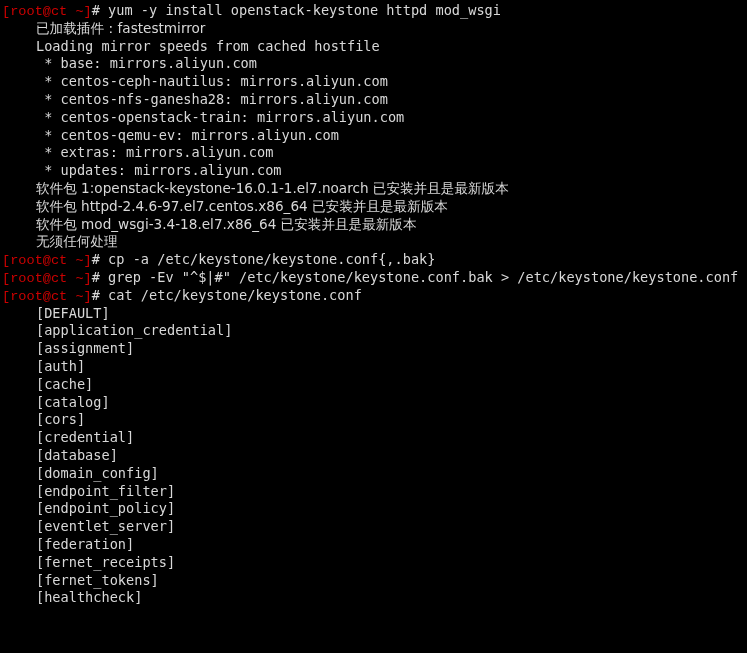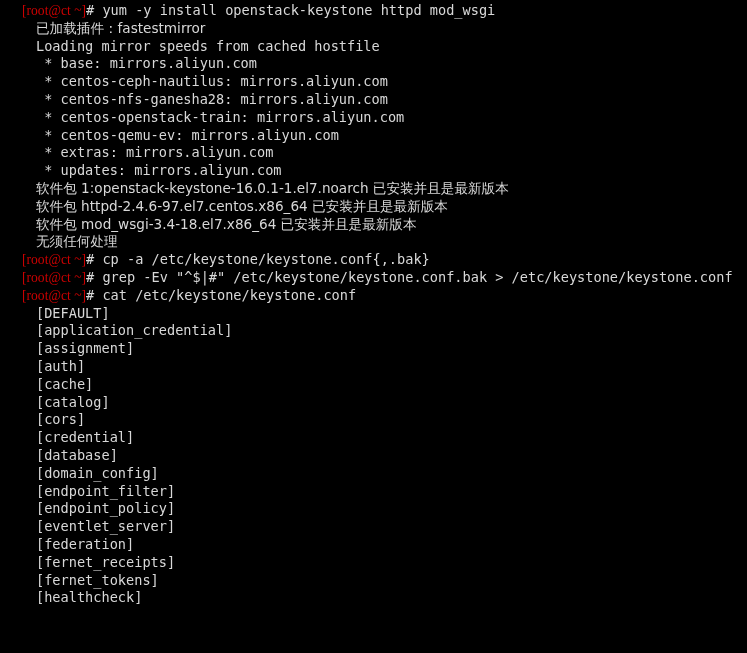--- a/index.html
+++ b/index.html
@@ -28,22 +28,21 @@
     overflow: hidden;
     letter-spacing: 0px;
   }
   .line {
     height: 17.8px;
     white-space: pre;
     font-family: "DejaVu Sans Mono", "Liberation Mono", monospace;
   }
   .prompt {
     color: #cc0000;
-    font-family: Liberation Serif, serif;
-    margin-left: 20px;
+    font-family: Liberation Mono, monospace;
   }
   .hash {
     color: #d8d8d8;
   }
   .cmd {
     color: #d8d8d8;
   }
   .out {
     color: #d8d8d8;
     margin-left: 34px;

